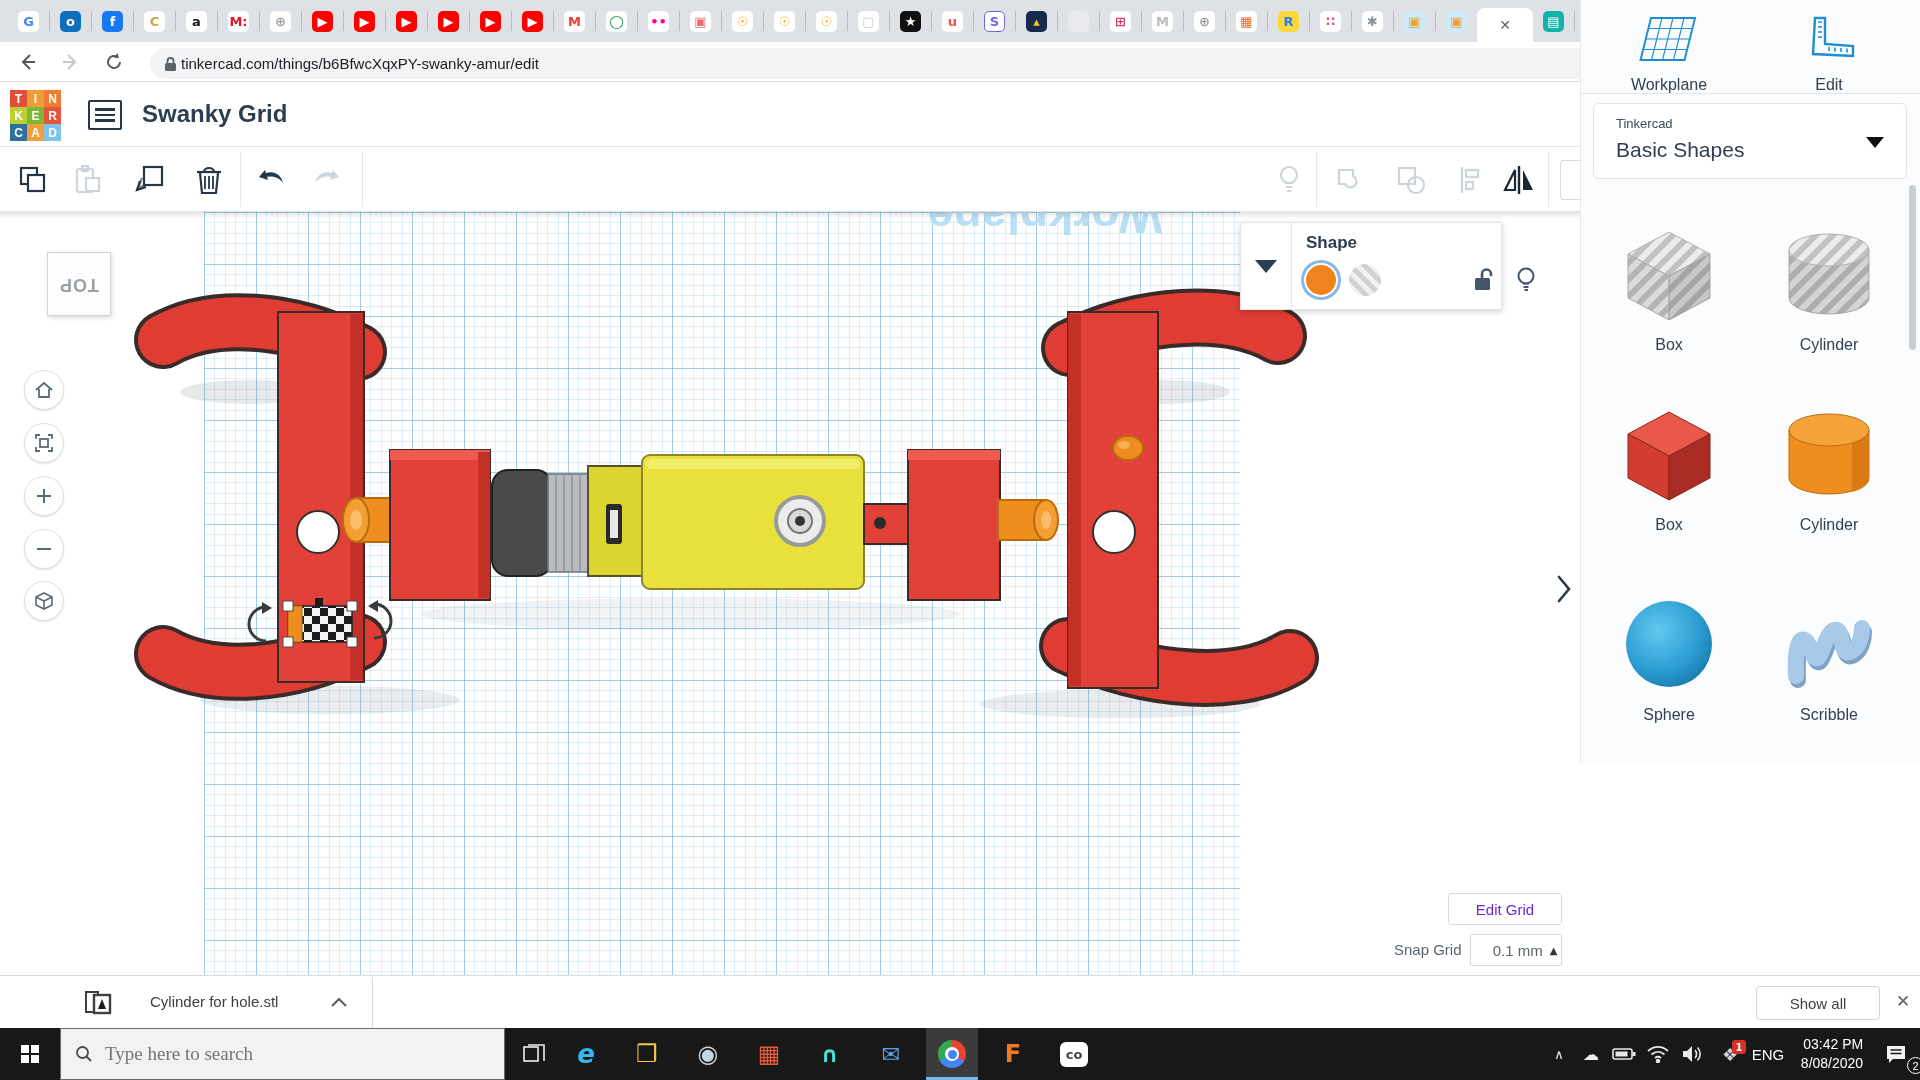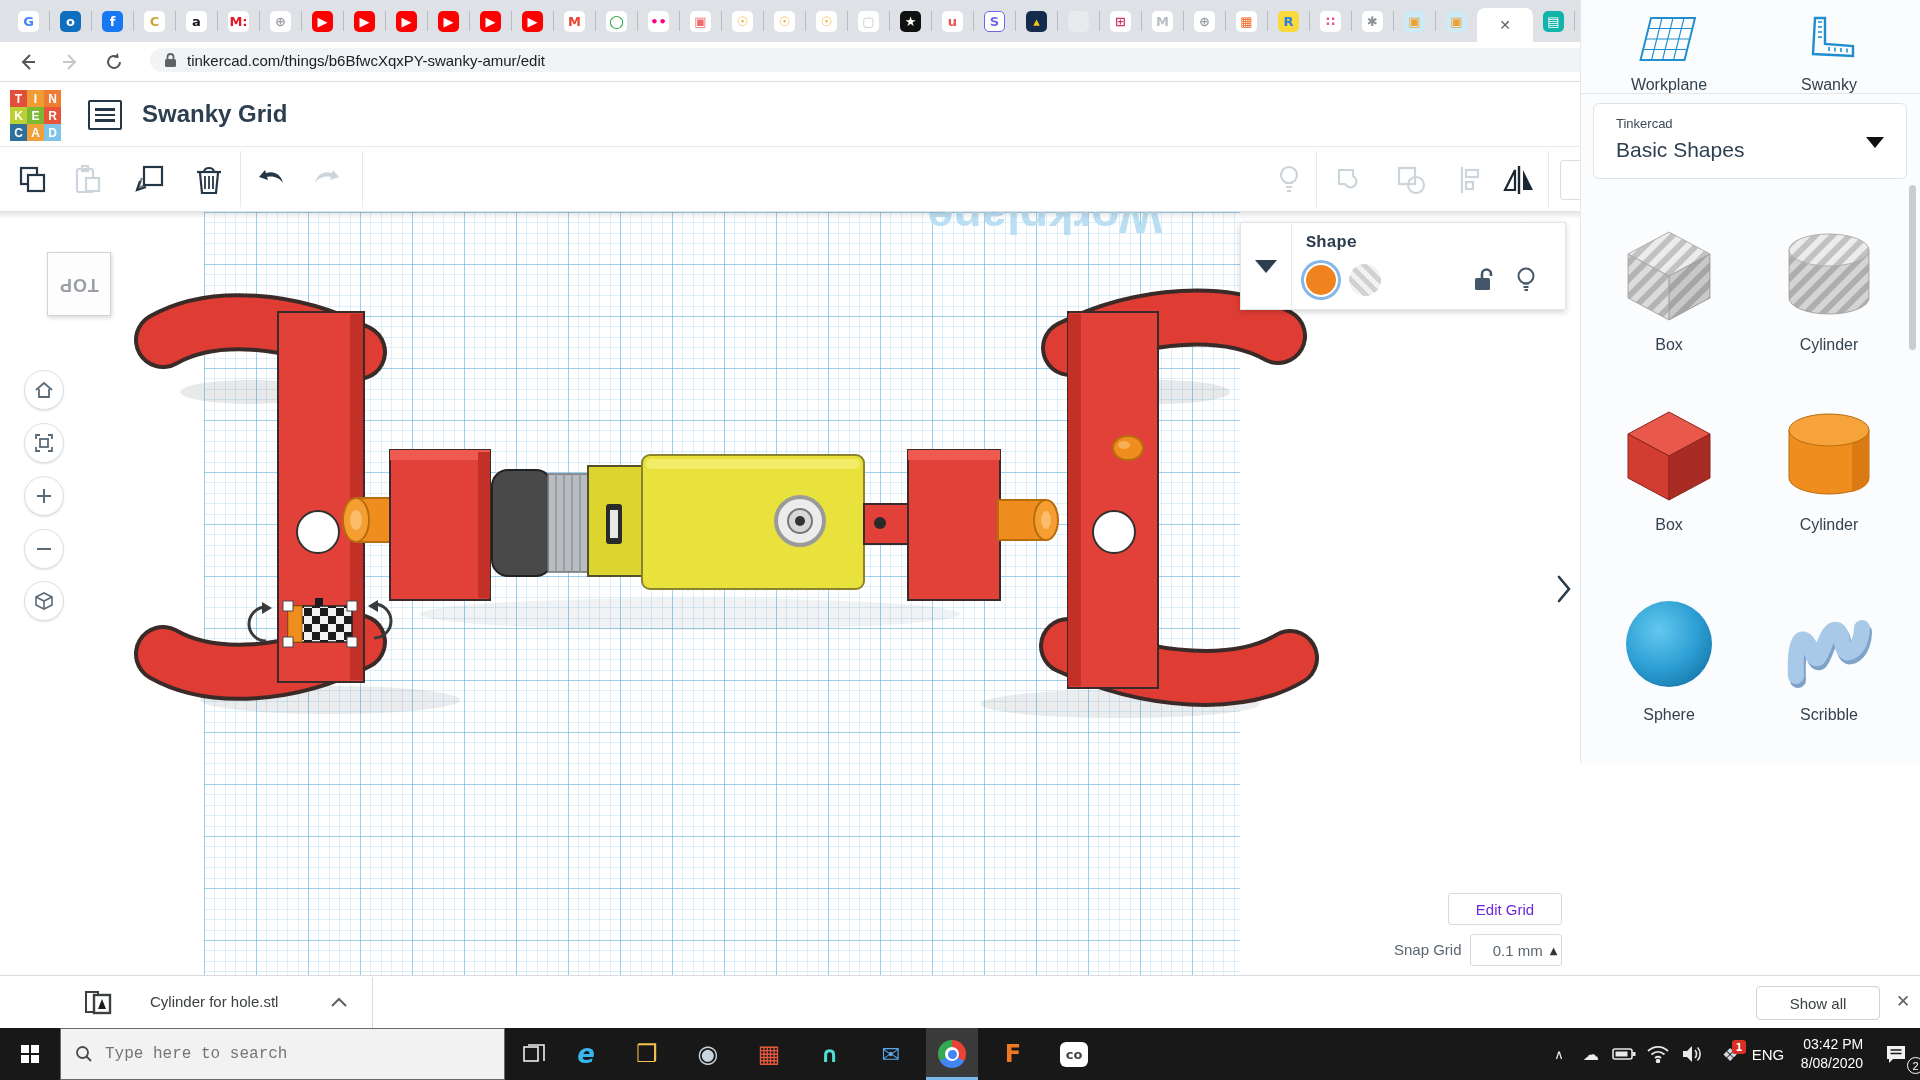--- a/index.html
+++ b/index.html
@@ -21,22 +21,22 @@
   .newtab { width:30px; height:30px; margin-left:6px; display:flex; align-items:center; justify-content:center;
     font-size:20px; color:#45494d; border-radius:50%; }
   #win-controls { position:absolute; right:0; top:0; height:34px; display:flex; }
   .winbtn { width:58px; height:34px; display:flex; align-items:center; justify-content:center; color:#1b1b1b; font-size:13px; }
   .winbtn .bar { width:11px; height:1.5px; background:#333; }
   .winbtn .box { width:10px; height:10px; border:1.5px solid #333; }
 
   
   #urlrow { position:absolute; left:0; top:42px; width:1920px; height:40px; background:#fff; border-bottom:1px solid #dadce0; }
   .navico { position:absolute; top:6px; width:28px; height:28px; display:flex; align-items:center; justify-content:center; }
-  #urlpill { position:absolute; left:150px; top:6px; width:1540px; height:24px; background:#f1f3f4; border-radius:15px;
-    display:flex; align-items:center; padding-left:14px; gap:10px; }
+  #urlpill { position:absolute; left:150px; top:6px; width:1540px; height:31px; background:#f1f3f4; border-radius:15px;
+    display:flex; align-items:center; padding-left:14px; gap:4px; }
   #urltext { font-size:15px; color:#202124; }
   .rowicon { position:absolute; top:9px; }
   #ext-check { position:absolute; left:1760px; top:9px; width:22px; height:22px; background:#1e9e4a; border-radius:5px;
     color:#fff; font-size:14px; display:flex; align-items:center; justify-content:center; }
   #btn-avatar { position:absolute; left:1840px; top:7px; width:27px; height:27px; border-radius:50%;
     background:radial-gradient(circle at 50% 38%, #c4756a 0 42%, #8a4a42 43%); }
   #kebab { position:absolute; left:1888px; top:8px; font-size:17px; color:#5f6368; }
 
   
   #tkheader { position:absolute; left:0; top:82px; width:1920px; height:65px; background:#fff; border-bottom:1px solid #e7eaec; }
@@ -73,22 +73,22 @@
     font-size:46px; font-weight:bold; color:#badff2; transform:rotate(180deg); }
   #viewcube { position:absolute; left:47px; top:40px; width:64px; height:64px; background:#fdfdfd;
     border:1px solid #cfd4d8; box-shadow:1px 2px 4px rgba(0,0,0,.15);
     display:flex; align-items:center; justify-content:center; }
   #viewcube span { font-size:18px; font-weight:bold; color:#9aa0a6; transform:rotate(180deg); letter-spacing:1px; }
   .navbtn { position:absolute; left:24px; width:40px; height:40px; border-radius:50%; background:#fff;
     border:1px solid #dde1e4; box-shadow:0 1px 2px rgba(0,0,0,.12); display:flex; align-items:center; justify-content:center; }
   #scene { position:absolute; left:0; top:0; width:1580px; height:763px; }
 
   
-  #shapepanel { position:absolute; left:1240px; top:10px; width:326px; height:88px; background:#fff;
-    border:1px solid #e3e6e8; box-shadow:0 2px 6px rgba(0,0,0,.18); display:flex;font-family:Liberation Mono, monospace; }
+  #shapepanel { position:absolute; left:1240px; top:10px; width:262px; height:88px; background:#fff;
+    border:1px solid #e3e6e8; box-shadow:0 2px 6px rgba(0,0,0,.18); display:flex; }
   #sp-collapse { width:51px; border-right:1px solid #e7eaec; display:flex; align-items:center; justify-content:center; }
   #sp-collapse .tri { width:0; height:0; border-left:11px solid transparent; border-right:11px solid transparent; border-top:13px solid #2d3e50; }
   #sp-title { position:absolute; left:65px; top:10px; font-size:17px; font-weight:bold; color:#2d3e50; }
   #sw-color { position:absolute; left:63px; top:40px; width:34px; height:34px; border-radius:50%; background:#f0831e;
     border:2px solid #fff; box-shadow:0 0 0 3px #85b7e8; }
   #sw-hole { position:absolute; left:108px; top:41px; width:32px; height:32px; border-radius:50%;
     background:repeating-linear-gradient(45deg, #c9c9c9 0 5px, #efefef 5px 10px); opacity:.85; }
   .sp-ico { position:absolute; top:40px; width:34px; height:34px; display:flex; align-items:center; justify-content:center; }
 
   
@@ -126,22 +126,22 @@
     border-radius:4px; font-size:15px; color:#3c4043; display:flex; align-items:center; justify-content:center; }
   #dl-close { position:absolute; left:1896px; top:15px; font-size:17px; color:#5f6368; }
 
   
   #taskbar { position:absolute; left:0; top:1028px; width:1920px; height:52px; background:#181818; }
   #startbtn { position:absolute; left:0; top:0; width:60px; height:52px; display:flex; align-items:center; justify-content:center; }
   #winlogo { display:grid; grid-template-columns:8px 8px; grid-template-rows:8px 8px; gap:1.5px; }
   #winlogo i { background:#fff; }
   #searchbox { position:absolute; left:60px; top:0; width:445px; height:52px; background:#f2f2f2; border:1px solid #6a6a6a;
     display:flex; align-items:center; gap:12px; padding-left:14px; }
-  #searchbox input { border:none; outline:none; background:transparent; font-size:16px; color:#1d4ed8; width:340px;
-    font-family:Liberation Mono, monospace; }
+  #searchbox input { border:none; outline:none; background:transparent; font-size:19px; color:#1d4ed8; width:340px;
+    font-family:Liberation Serif, serif; }
   .tb-app { position:absolute; top:0; width:52px; height:52px; display:flex; align-items:center; justify-content:center; }
   .tb-app.active { background:#3a3a3a; box-shadow:inset 0 -3px 0 #76b9ed; }
   .chromeball { width:28px; height:28px; border-radius:50%;
     background:conic-gradient(#ea4335 0 120deg, #4285f4 120deg 240deg, #34a853 240deg 360deg); position:relative; }
   .chromeball::before { content:""; position:absolute; left:7px; top:7px; width:14px; height:14px; border-radius:50%;
     background:#fff; }
   .chromeball::after { content:""; position:absolute; left:9.5px; top:9.5px; width:9px; height:9px; border-radius:50%;
     background:#4285f4; }
   #tray { position:absolute; right:0; top:0; height:52px; }
   .trayitem { position:absolute; top:0; height:52px; display:flex; align-items:center; justify-content:center; color:#eee; }
@@ -665,21 +665,21 @@
           <path d="M13 4 V46 M24 4 V46 M35 4 V46 M2 14.5 H46 M2 25 H46 M2 35.5 H46" stroke-width="1.2"></path>
         </g>
       </svg>
       <div class="lbl">Workplane</div>
     </div>
     <div class="side-tool" style="left:188px;">
       <svg width="56" height="50" viewBox="0 0 56 50">
         <path d="M14 4 L24 4 L24 30 L52 32 L52 42 L12 40 Z" fill="none" stroke="#1f8ece" stroke-width="2.4"></path>
         <path d="M17 8 h4 M17 13 h4 M17 18 h4 M17 23 h4 M28 33 v4 M34 33.5 v4 M40 34 v4 M46 34.5 v4" stroke="#1f8ece" stroke-width="1.6"></path>
       </svg>
-      <div class="lbl">Swanky</div>
+      <div class="lbl">Edit</div>
     </div>
     <div id="side-div"></div>
 
     <div id="libdrop">
       <div class="brand">Tinkercad</div>
       <div class="sel">Basic Shapes</div>
       <div class="caret"></div>
     </div>
 
     <div class="shape-tile" style="left:18px; top:222px;">

